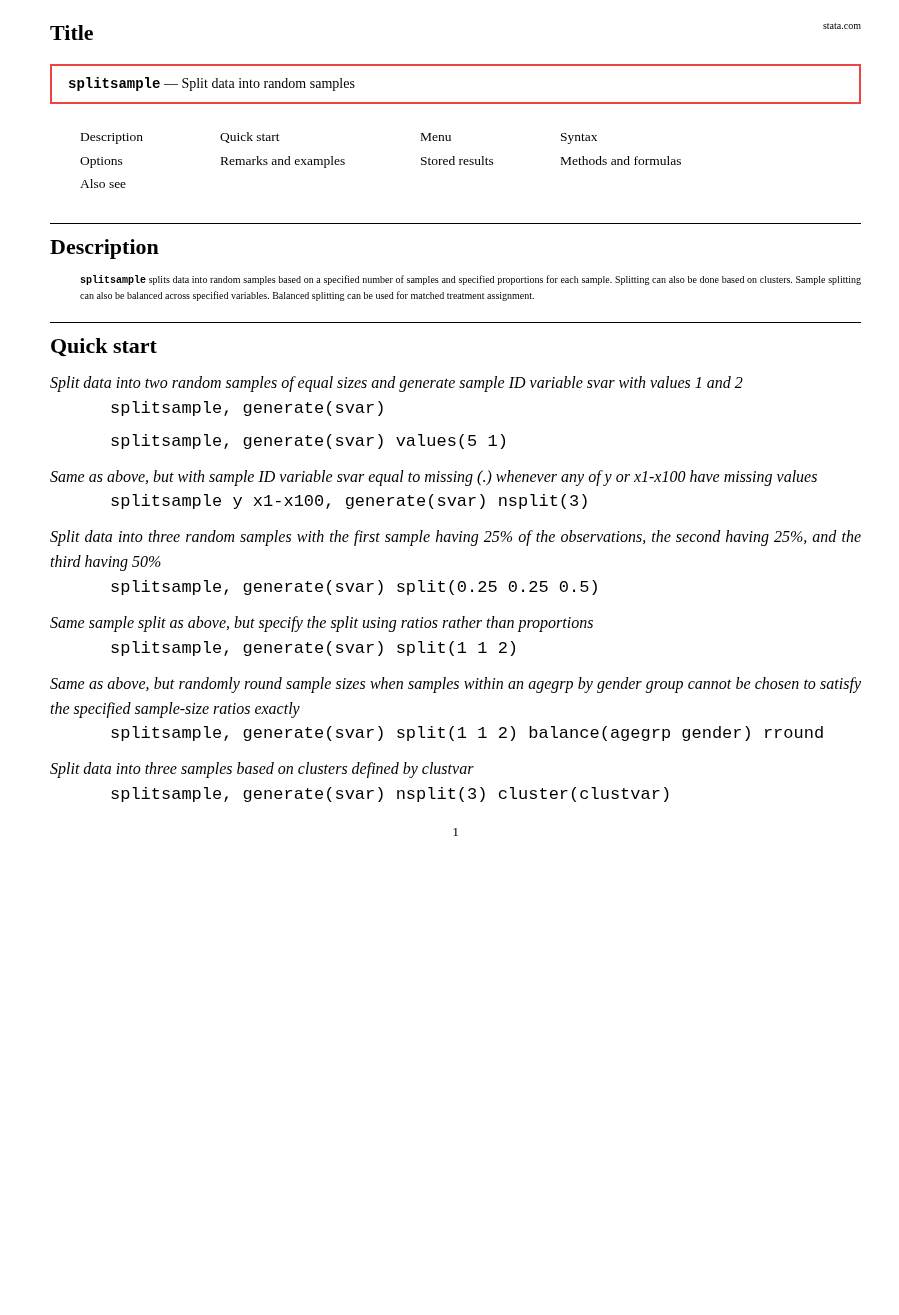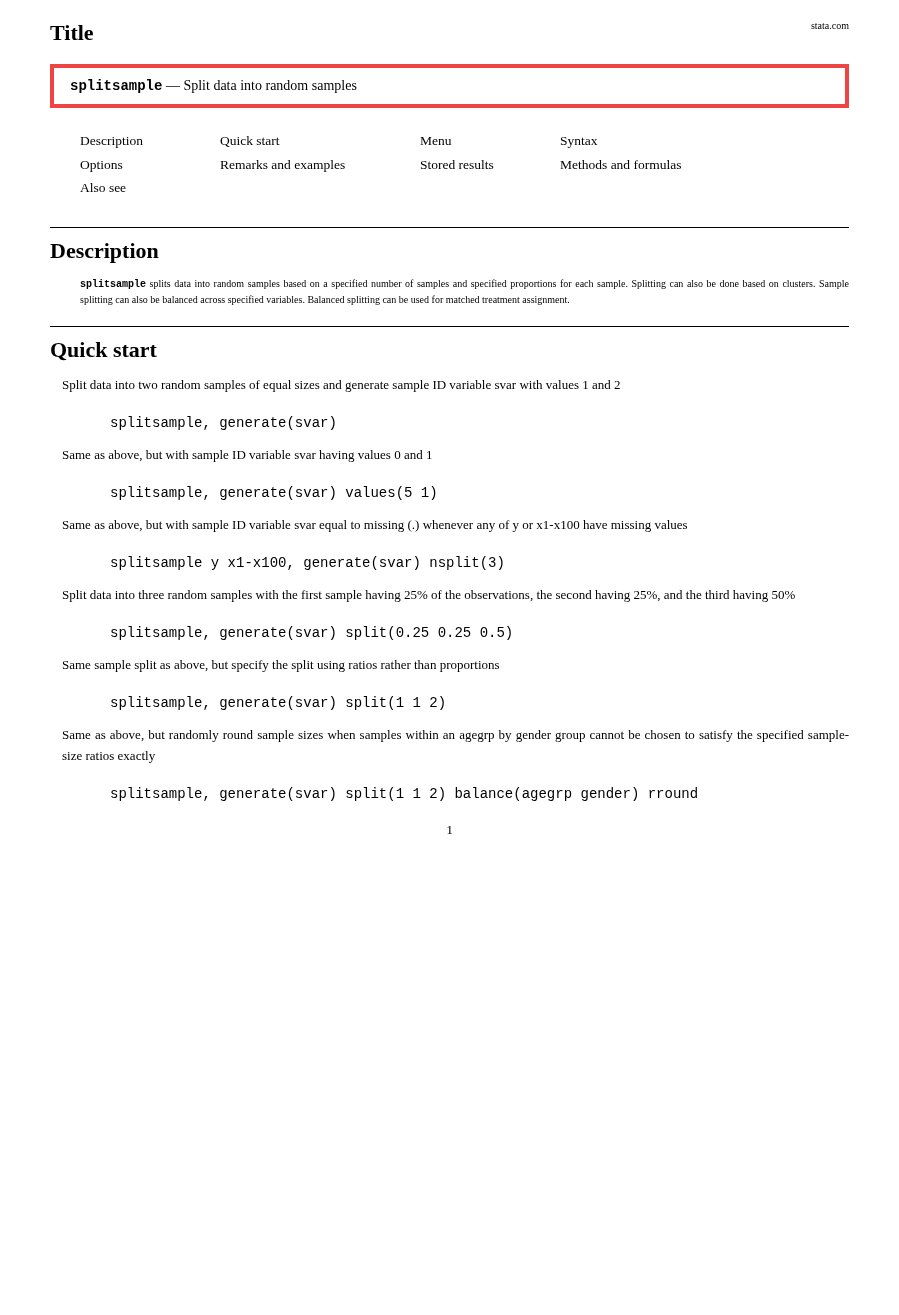--- a/index.html
+++ b/index.html
@@ -15,21 +15,21 @@
       color: #000000;
       width: 899px;
       min-height: 1315px;
       padding: 0;
     }
 
     .page {
       width: 899px;
       min-height: 1315px;
       background: #ffffff;
-      padding: 20px 50px 40px 50px;
+      padding: 20px 38px 40px 50px;
       position: relative;
     }
 
     .header {
       display: flex;
       justify-content: space-between;
       align-items: flex-start;
       margin-bottom: 18px;
     }
 
@@ -38,21 +38,21 @@
       font-weight: bold;
       font-family: Georgia, serif;
     }
 
     .header-site {
       font-size: 10px;
       font-family: Georgia, serif;
     }
 
     .title-box {
-      border: 4px solid #ef4444;
+      border: 2px solid #ef4444;
       padding: 10px 16px;
       margin-bottom: 22px;
       font-size: 14px;
       font-family: Georgia, serif;
     }
 
     .title-box-command {
       font-family: 'Courier New', Courier, monospace;
       font-weight: bold;
     }
@@ -99,33 +99,34 @@
 
     .quick-start-section {
       margin-top: 4px;
     }
 
     .qs-item {
       margin-bottom: 14px;
     }
 
     .qs-desc {
-      font-size: 13px;
+      font-size: 16px;
       font-family: Georgia, serif;
       line-height: 1.55;
-      margin-left: 12px;
+      margin-left: 0px;
       text-align: justify;
       margin-bottom: 2px;
+      font-style: italic;
     }
 
     .qs-code {
       font-family: 'Courier New', Courier, monospace;
-      font-size: 14px;
+      font-size: 17px;
       margin-left: 60px;
-      margin-top: 20px;
+      margin-top: 3px;
       display: block;
     }
 
     .page-number {
       text-align: center;
       margin-top: 20px;
       font-size: 13.5px;
       font-family: Georgia, serif;
     }
   </style>
@@ -169,21 +170,20 @@
 
   <div class="quick-start-section">
     <div class="section-heading">Quick start</div>
 
     <div class="qs-item">
       <p class="qs-desc">Split data into two random samples of equal sizes and generate sample ID variable svar with values 1 and 2</p>
       <code class="qs-code">splitsample, generate(svar)</code>
     </div>
 
     <div class="qs-item">
-      <p class="qs-desc">Same as above, but with sample ID variable svar having values 0 and 1</p>
       <code class="qs-code">splitsample, generate(svar) values(5 1)</code>
     </div>
 
 
     <div class="qs-item">
       <p class="qs-desc">Same as above, but with sample ID variable svar equal to missing (.) whenever any of y or x1-x100 have missing values</p>
       <code class="qs-code">splitsample y x1-x100, generate(svar) nsplit(3)</code>
     </div>
 
     <div class="qs-item">
@@ -195,18 +195,22 @@
       <p class="qs-desc">Same sample split as above, but specify the split using ratios rather than proportions</p>
       <code class="qs-code">splitsample, generate(svar) split(1 1 2)</code>
     </div>
 
 
     <div class="qs-item">
       <p class="qs-desc">Same as above, but randomly round sample sizes when samples within an agegrp by gender group cannot be chosen to satisfy the specified sample-size ratios exactly</p>
       <code class="qs-code">splitsample, generate(svar) split(1 1 2) balance(agegrp gender) rround</code>
     </div>
 
+    <div class="qs-item">
+      <p class="qs-desc">Split data into three samples based on clusters defined by clustvar</p>
+      <code class="qs-code">splitsample, generate(svar) nsplit(3) cluster(clustvar)</code>
+    </div>
 
   </div>
 
   <div class="page-number">1</div>
 
 </div>
 
 </body></html>

